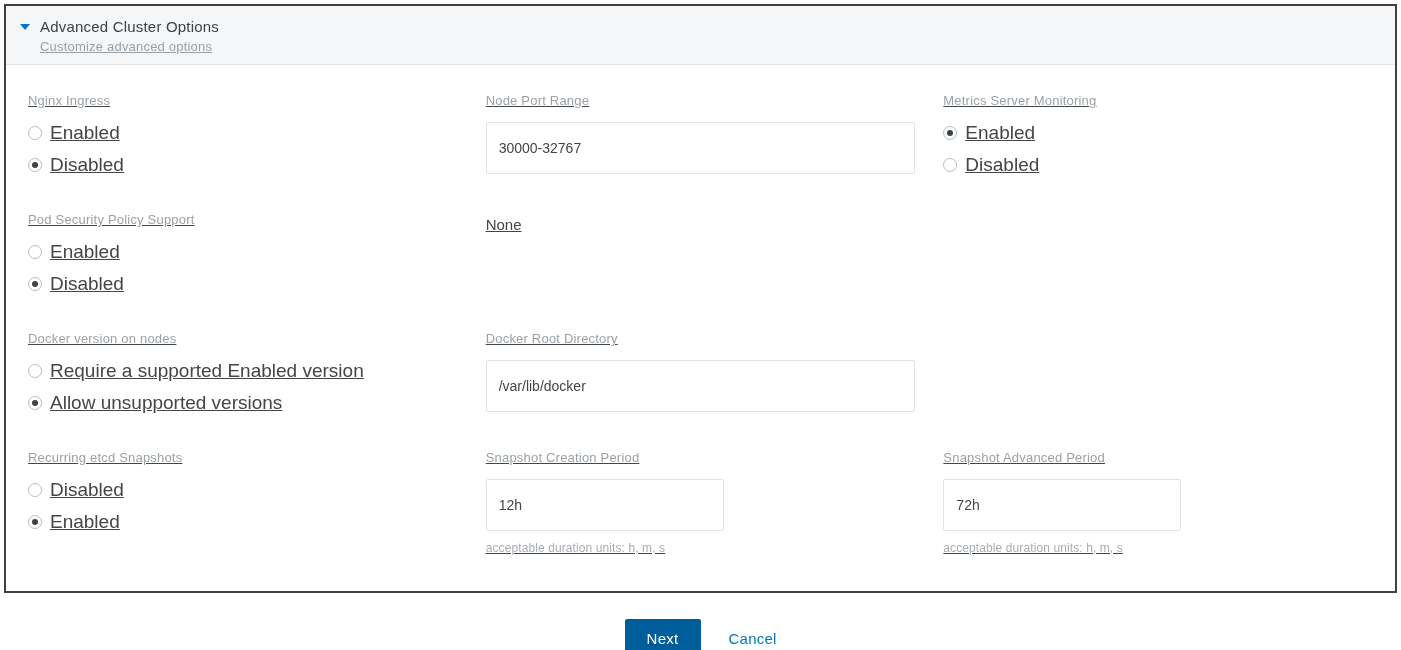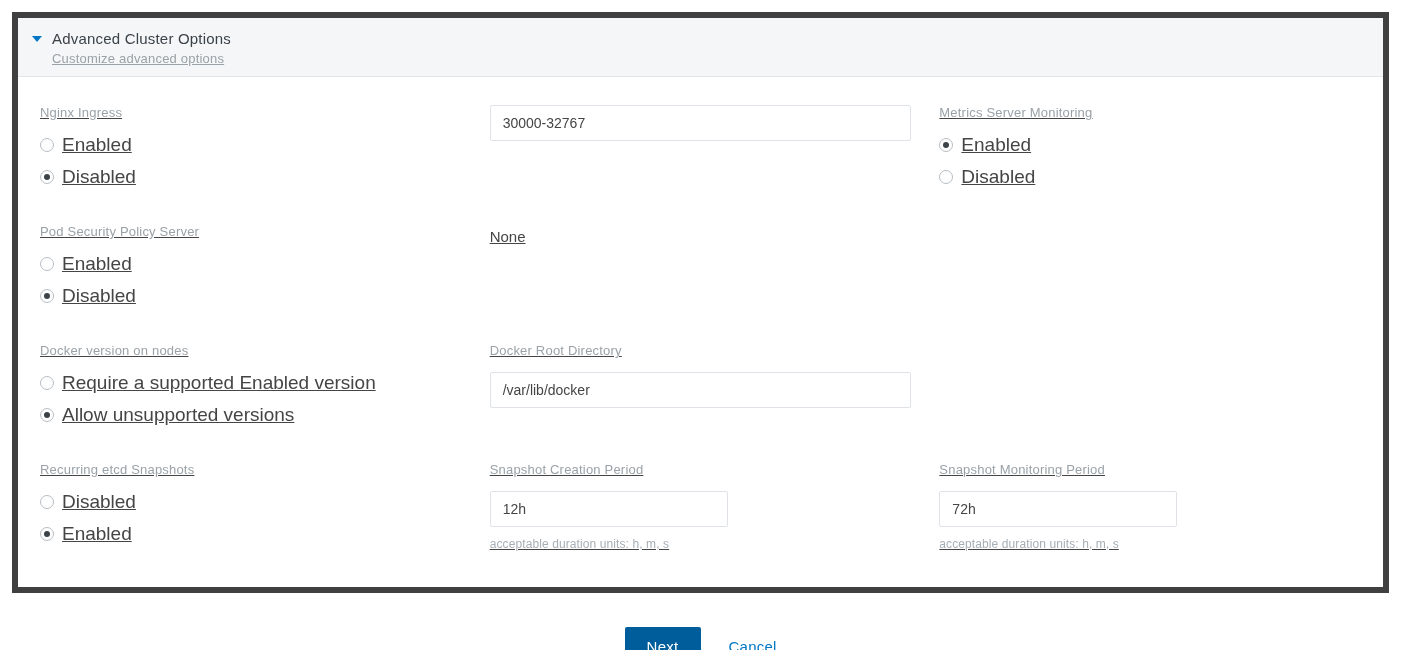--- a/index.html
+++ b/index.html
@@ -4,22 +4,22 @@
 <style>
   * { box-sizing: border-box; margin: 0; padding: 0; }
   body {
     font-family: -apple-system, BlinkMacSystemFont, "Segoe UI", Helvetica, Arial, sans-serif;
     font-size: 14px;
     color: #454545;
     background: #fff;
     width: 1401px;
   }
   .panel {
-    border: 6px solid #404040;
-    margin: 12px;
+    border: 2px solid #404040;
+    margin: 4px;
   }
   .panel-header {
     background: #f4f6f8;
     border-bottom: 1px solid #e1e6eb;
     padding: 12px 14px 10px 14px;
     display: flex;
     align-items: flex-start;
     gap: 10px;
   }
   .disclosure {
@@ -87,21 +87,21 @@
     content: "";
     position: absolute;
     top: 3px; left: 3px;
     width: 6px; height: 6px;
     background: #3b4349;
     border-radius: 50%;
   }
   .text-input {
     width: 100%;
     max-width: 438px;
-    height: 36px;
+    height: 52px;
     border: 1px solid #dfe3e8;
     border-radius: 2px;
     padding: 0 12px;
     font-size: 14px;
     color: #454545;
     background: #fff;
   }
   .text-input.narrow { max-width: 238px; }
   .static-value {
     font-size: 15px;
@@ -163,40 +163,41 @@
             <span class="radio-dot"></span>
             <span>Enabled</span>
           </label>
           <label class="radio-item">
             <span class="radio-dot selected"></span>
             <span>Disabled</span>
           </label>
         </div>
       </div>
       <div class="col">
+        <span class="field-label">Node Port Range</span>
         <input class="text-input" type="text" value="30000-32767" style="">
       </div>
       <div class="col">
         <span class="field-label">Metrics Server Monitoring</span>
         <div class="radio-group">
           <label class="radio-item">
             <span class="radio-dot selected"></span>
             <span>Enabled</span>
           </label>
           <label class="radio-item">
             <span class="radio-dot"></span>
             <span>Disabled</span>
           </label>
         </div>
       </div>
     </div>
 
     <div class="row">
       <div class="col">
-        <span class="field-label">Pod Security Policy Server</span>
+        <span class="field-label">Pod Security Policy Support</span>
         <div class="radio-group">
           <label class="radio-item">
             <span class="radio-dot"></span>
             <span>Enabled</span>
           </label>
           <label class="radio-item">
             <span class="radio-dot selected"></span>
             <span>Disabled</span>
           </label>
         </div>
@@ -241,21 +242,21 @@
             <span>Enabled</span>
           </label>
         </div>
       </div>
       <div class="col">
         <span class="field-label">Snapshot Creation Period</span>
         <input class="text-input narrow" type="text" value="12h" style="">
         <div class="help-text">acceptable duration units: h, m, s</div>
       </div>
       <div class="col">
-        <span class="field-label">Snapshot Monitoring Period</span>
+        <span class="field-label">Snapshot Advanced Period</span>
         <input class="text-input narrow" type="text" value="72h" style="">
         <div class="help-text">acceptable duration units: h, m, s</div>
       </div>
     </div>
 
   </div>
 </div>
 
 <div class="footer">
   <button class="btn-primary">Next</button>

